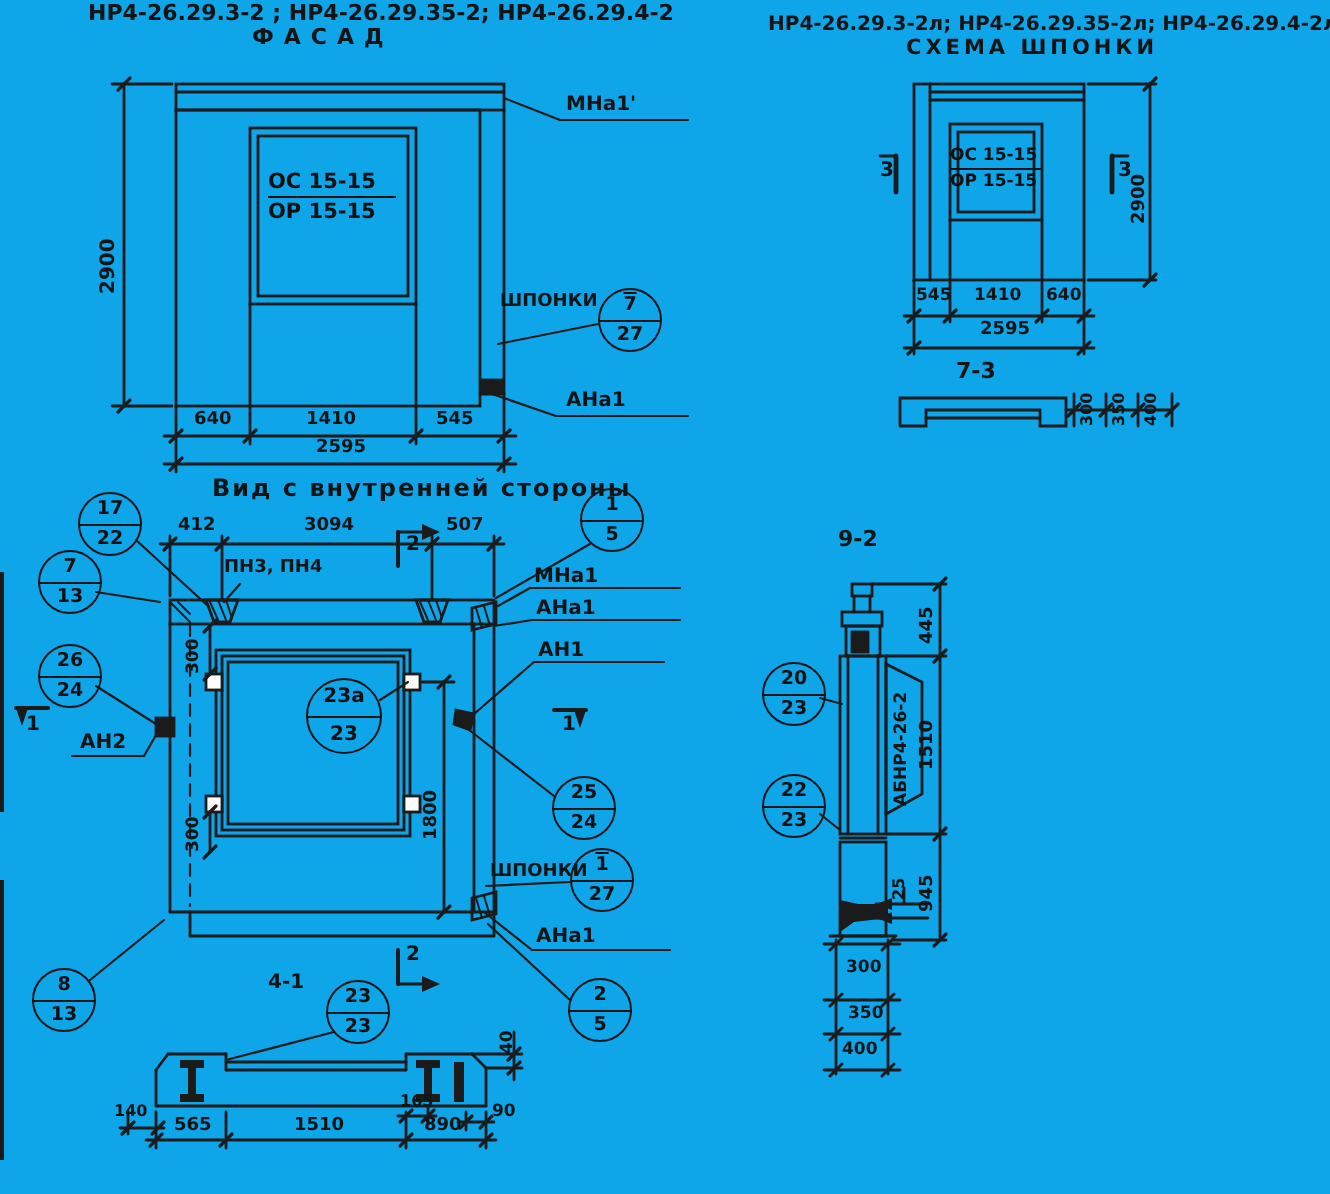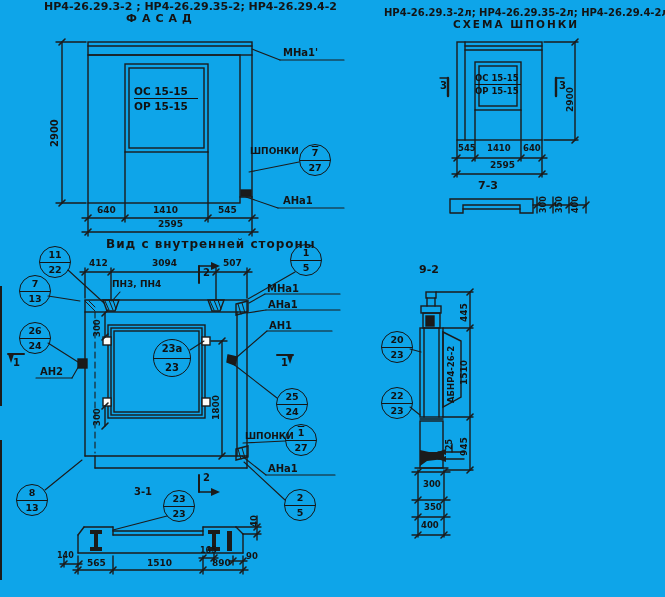--- a/index.html
+++ b/index.html
@@ -291,21 +291,21 @@
       <line x1="410" y1="407" x2="420" y2="415" stroke-width="1.1"></line>
     </g>
   </g>
 </svg>
 
 <span class="t s11" style="left:44px;top:1px">НР4-26.29.3-2 ; НР4-26.29.35-2; НР4-26.29.4-2</span>
 <span class="t s11 ls5" style="left:126px;top:13px">ФАСАД</span>
 <span class="t s10" style="left:384px;top:7px">НР4-26.29.3-2л; НР4-26.29.35-2л; НР4-26.29.4-2л</span>
 <span class="t s105 ls2" style="left:453px;top:19px">СХЕМА ШПОНКИ</span>
 <span class="t s12" style="left:106px;top:238px;letter-spacing:1px">Вид с внутренней стороны</span>
-<span class="t s10" style="left:134px;top:486px">3-1</span>
+<span class="t s10" style="left:134px;top:486px">4-1</span>
 <span class="t s11" style="left:419px;top:264px">9-2</span>
 <span class="t s11" style="left:478px;top:180px">7-3</span>
 
 <div class="frac" style="left:134px;top:85px;width:64px">
   <div class="fa">ОС 15-15</div>
   <div class="fb">ОР 15-15</div>
 </div>
 <span class="t s10 rot" style="left:49px;top:147px">2900</span>
 <span class="t" style="left:97px;top:206px">640</span>
 <span class="t" style="left:153px;top:206px">1410</span>
@@ -364,21 +364,21 @@
 <span class="t s8 rot" style="left:446px;top:450px">25</span>
 <span class="t s85" style="left:423px;top:480px">300</span>
 <span class="t s85" style="left:424px;top:503px">350</span>
 <span class="t s85" style="left:421px;top:521px">400</span>
 
 <div class="pos" style="left:299px;top:144px">
   <span class="pt ov">7</span>
   <span class="pb">27</span>
 </div>
 <div class="pos" style="left:39px;top:246px">
-  <span class="pt">11</span>
+  <span class="pt">17</span>
   <span class="pb">22</span>
 </div>
 <div class="pos" style="left:19px;top:275px">
   <span class="pt">7</span>
   <span class="pb">13</span>
 </div>
 <div class="pos" style="left:19px;top:322px">
   <span class="pt">26</span>
   <span class="pb">24</span>
 </div>

